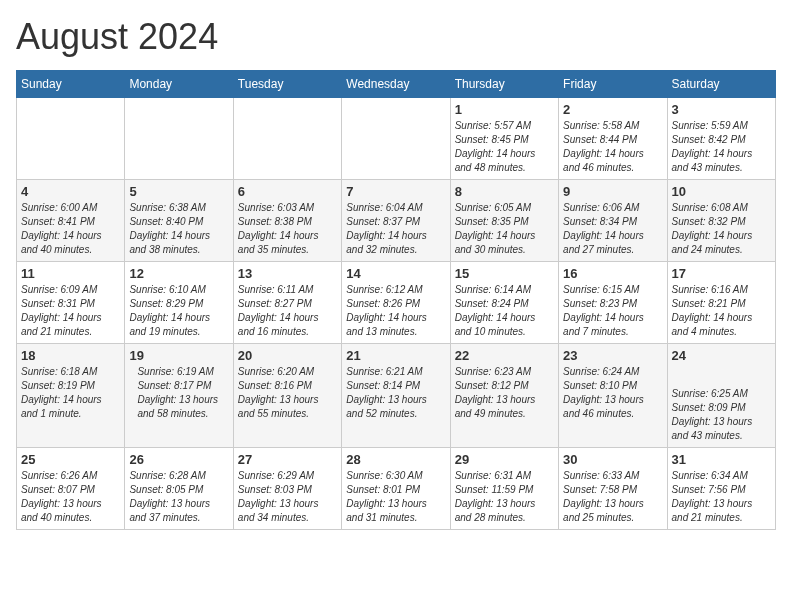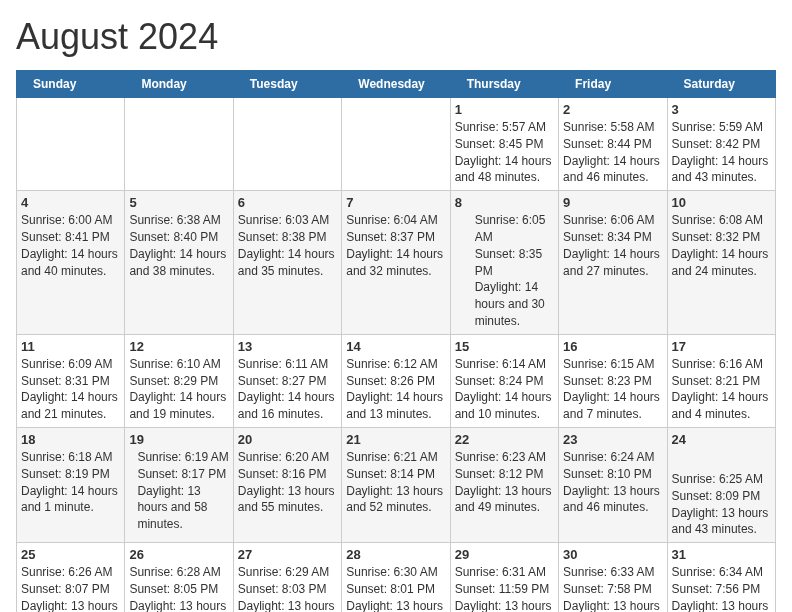--- a/index.html
+++ b/index.html
@@ -33,45 +33,46 @@
       font-style: italic;
     }
     table {
       width: 100%;
       border-collapse: collapse;
       font-size: 11px;
     }
     thead tr th {
       background: #2e6da4;
       color: #fff;
-      padding: 6px 16px;
+      padding: 6px 4px;
       text-align: left;
       font-size: 12px;
-      font-weight: bold;
+      font-weight: normal;
       border: 1px solid #2e6da4;
     }
     tbody tr td {
       border: 1px solid #ccc;
       vertical-align: top;
       padding: 4px;
       width: 108px;
       min-height: 80px;
       background: #fff;
     }
     tbody tr:nth-child(even) td { background: #f5f5f5; }
     .day-num {
       font-size: 13px;
       font-weight: bold;
       color: #333;
       margin-bottom: 2px;
     }
     .day-info {
-      font-size: 12px;
+      font-size: 10px;
       color: #333;
       line-height: 1.4;
+      font-style: italic;
     }
     .empty { background: #fff !important; }
   </style>
 </head>
 <body>
 
 <div class="header-area">
   <div class="title-area">
     <div class="month-title">August 2024</div>
   </div>
@@ -134,21 +135,21 @@
 Daylight: 14 hours and 35 minutes.</div>
         </td>
         <td>
           <div class="day-num">7</div>
           <div class="day-info" style="white-space: pre-line;">Sunrise: 6:04 AM
 Sunset: 8:37 PM
 Daylight: 14 hours and 32 minutes.</div>
         </td>
         <td>
           <div class="day-num">8</div>
-          <div class="day-info" style="white-space: pre-line; margin-left: 20px;">Sunrise: 6:05 AM
+          <div class="day-info" style="white-space: pre-line;">Sunrise: 6:05 AM
 Sunset: 8:35 PM
 Daylight: 14 hours and 30 minutes.</div>
         </td>
         <td>
           <div class="day-num">9</div>
           <div class="day-info" style="white-space: pre-line;">Sunrise: 6:06 AM
 Sunset: 8:34 PM
 Daylight: 14 hours and 27 minutes.</div>
         </td>
         <td>

